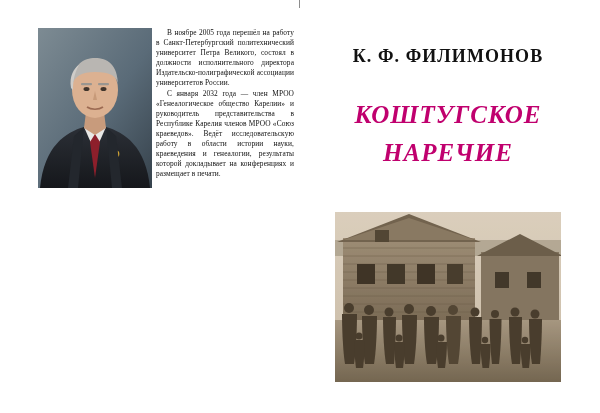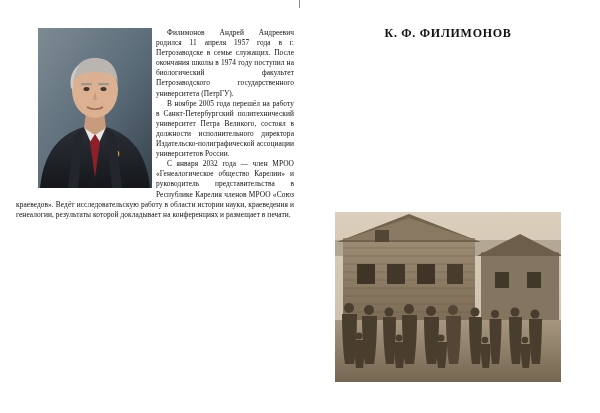--- a/index.html
+++ b/index.html
@@ -75,24 +75,24 @@
     position: absolute;
     left: 310px;
     top: 14px;
     width: 276px;
     height: 386px;
     background: #ffffff;
   }
   .front-author {
     position: absolute;
     left: 0;
-    top: 12px;
+    top: 32px;
     width: 276px;
     text-align: center;
-    font-size: 12px;
+    font-size: 18px;
     font-weight: bold;
     letter-spacing: 0.06em;
     color: #111111;
   }
   .front-title {
     position: absolute;
     left: 0;
     top: 82px;
     width: 276px;
     text-align: center;
@@ -164,30 +164,33 @@
 
         <circle cx="78" cy="126" r="3.4" fill="#cfa336"></circle>
 
         <path d="M46 99 L40 160 L30 160 L36 108 Z" fill="#23272d"></path>
         <path d="M68 99 L74 160 L84 160 L78 108 Z" fill="#23272d"></path>
       </svg>
     </div>
 
     <div class="bio-text">
       <div class="photo-spacer"></div>
-      <p>Филимонов Андрей Андреевич родился 11 апреля 1957 года в г. Петрозаводске в семье служащих. После окончания школы в 1974 году поступил на биологический факультет Петрозаводского государственного университета (ПетрГУ).</p>
       <p>В ноябре 2005 года перешёл на работу в Санкт-Петербургский политехнический университет Петра Великого, состоял в должности исполнительного директора Издательско-полиграфической ассоциации университетов России.</p>
       <p>С января 2032 года — член МРОО «Генеалогическое общество Карелии» и руководитель представительства в Республике Карелия членов МРОО «Союз краеведов». Ведёт исследовательскую работу в области истории науки, краеведения и генеалогии, результаты которой докладывает на конференциях и размещает в печати.</p>
     </div>
   </div>
 
   <div class="front-cover">
 
     <div class="front-author">К. Ф. ФИЛИМОНОВ</div>
 
+    <div class="front-title">
+      <span>КОШТУГСКОЕ</span>
+      <span class="line2">НАРЕЧИЕ</span>
+    </div>
 
     <div class="cover-photo">
       <svg width="226" height="170" viewBox="0 0 226 170" xmlns="http://www.w3.org/2000/svg">
         <defs>
           <linearGradient id="sky" x1="0" y1="0" x2="0" y2="1">
             <stop offset="0%" stop-color="#e4ded2"></stop>
             <stop offset="100%" stop-color="#cfc7b8"></stop>
           </linearGradient>
           <linearGradient id="wall" x1="0" y1="0" x2="0" y2="1">
             <stop offset="0%" stop-color="#9c917f"></stop>

